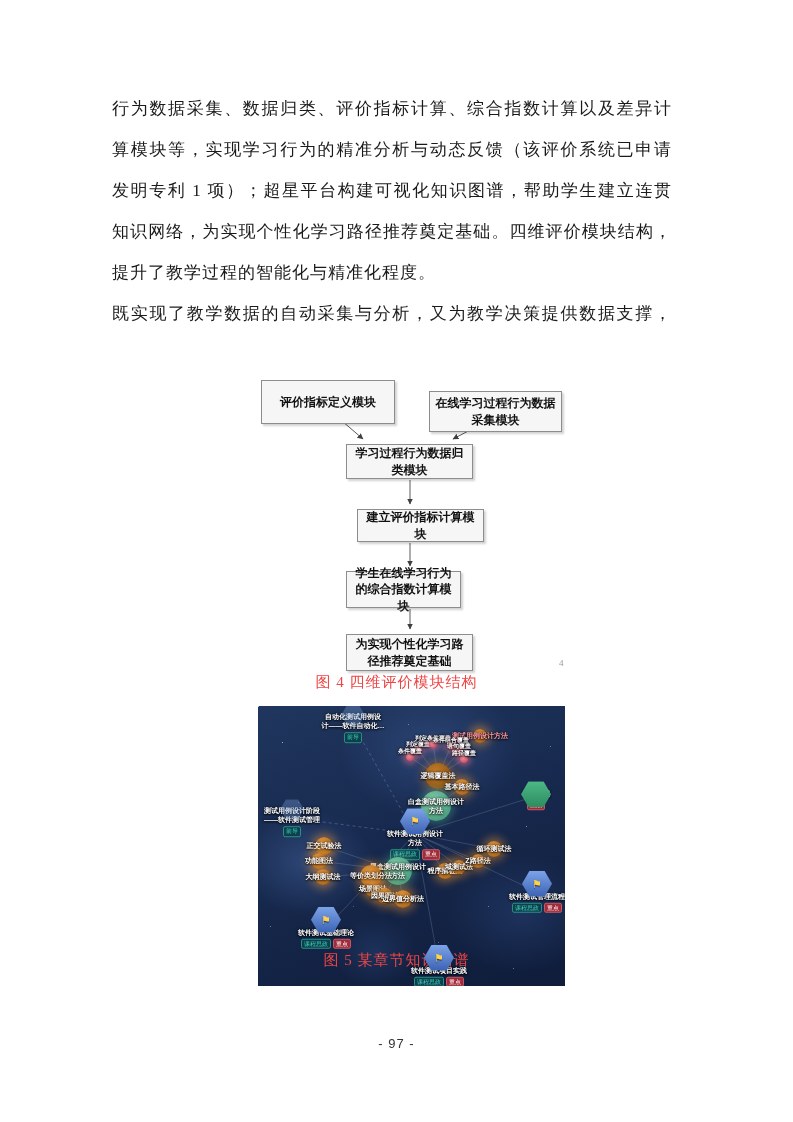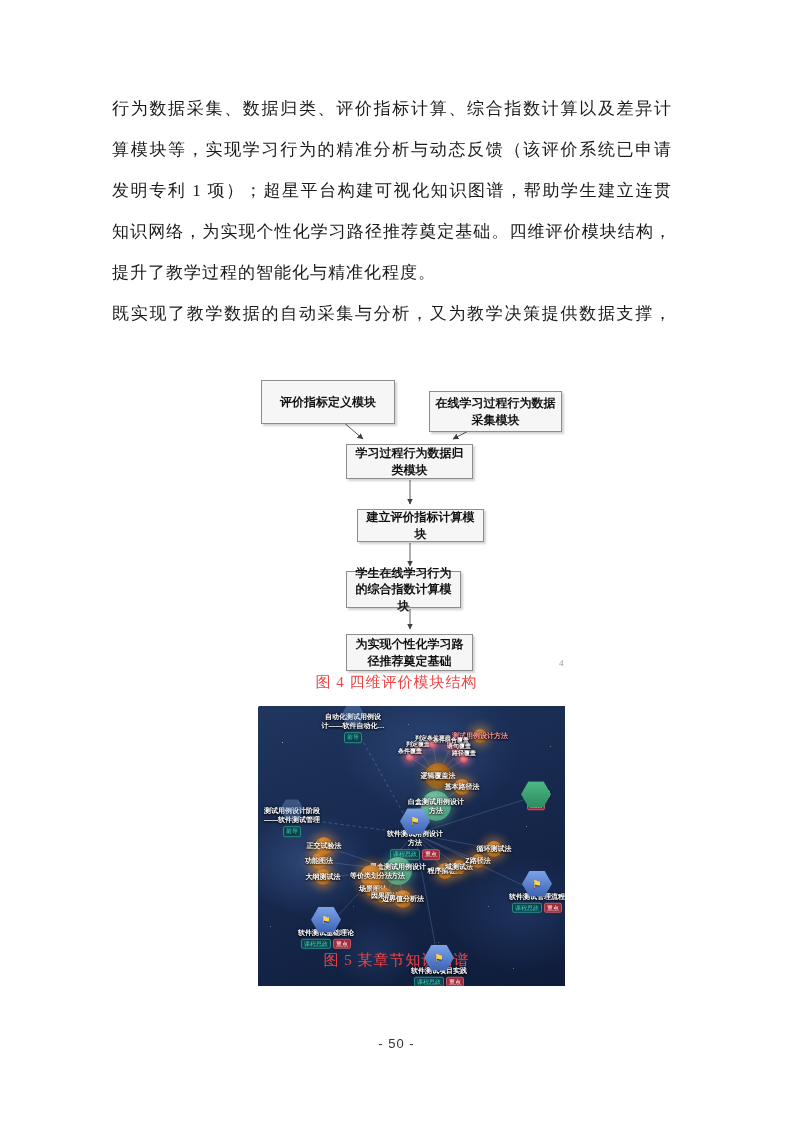--- a/index.html
+++ b/index.html
@@ -299,15 +299,15 @@
         <div class="nlabel">软件测试项目实践</div>
         <div class="tags">
           <span class="tag teal">课程思政</span>
           <span class="tag red">重点</span>
         </div>
       </div>
     </div>
 
   <div class="cap" style="top:951px;">图 5 某章节知识图谱</div>
 
-  <div class="pagenum">- 50 -</div>
+  <div class="pagenum">- 97 -</div>
 
 </div>
 
 </body></html>

